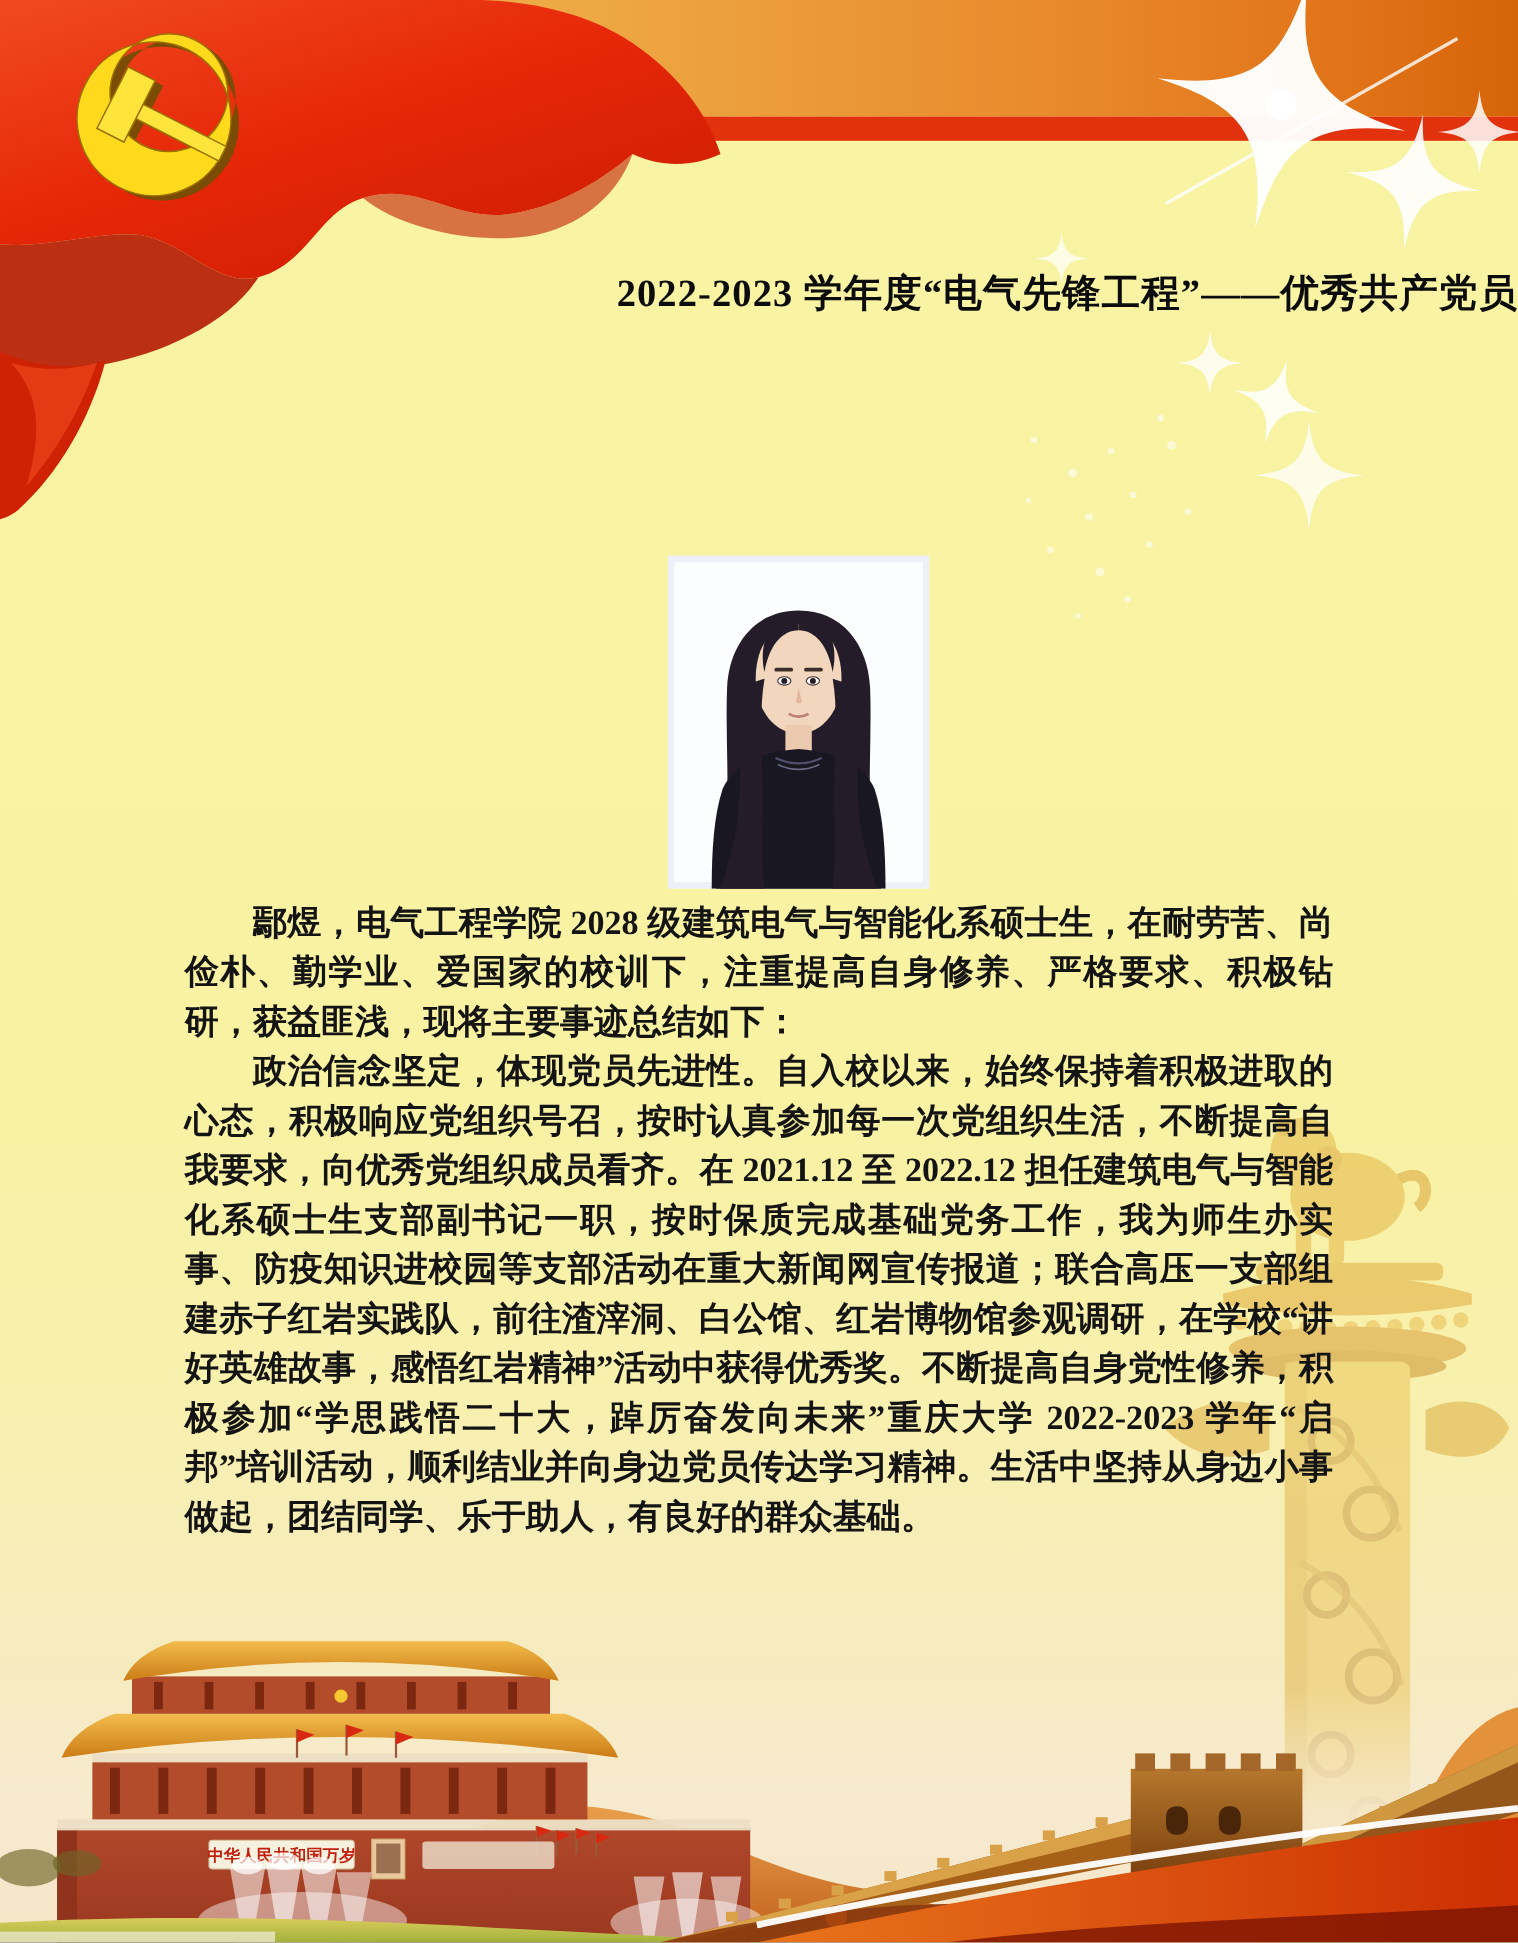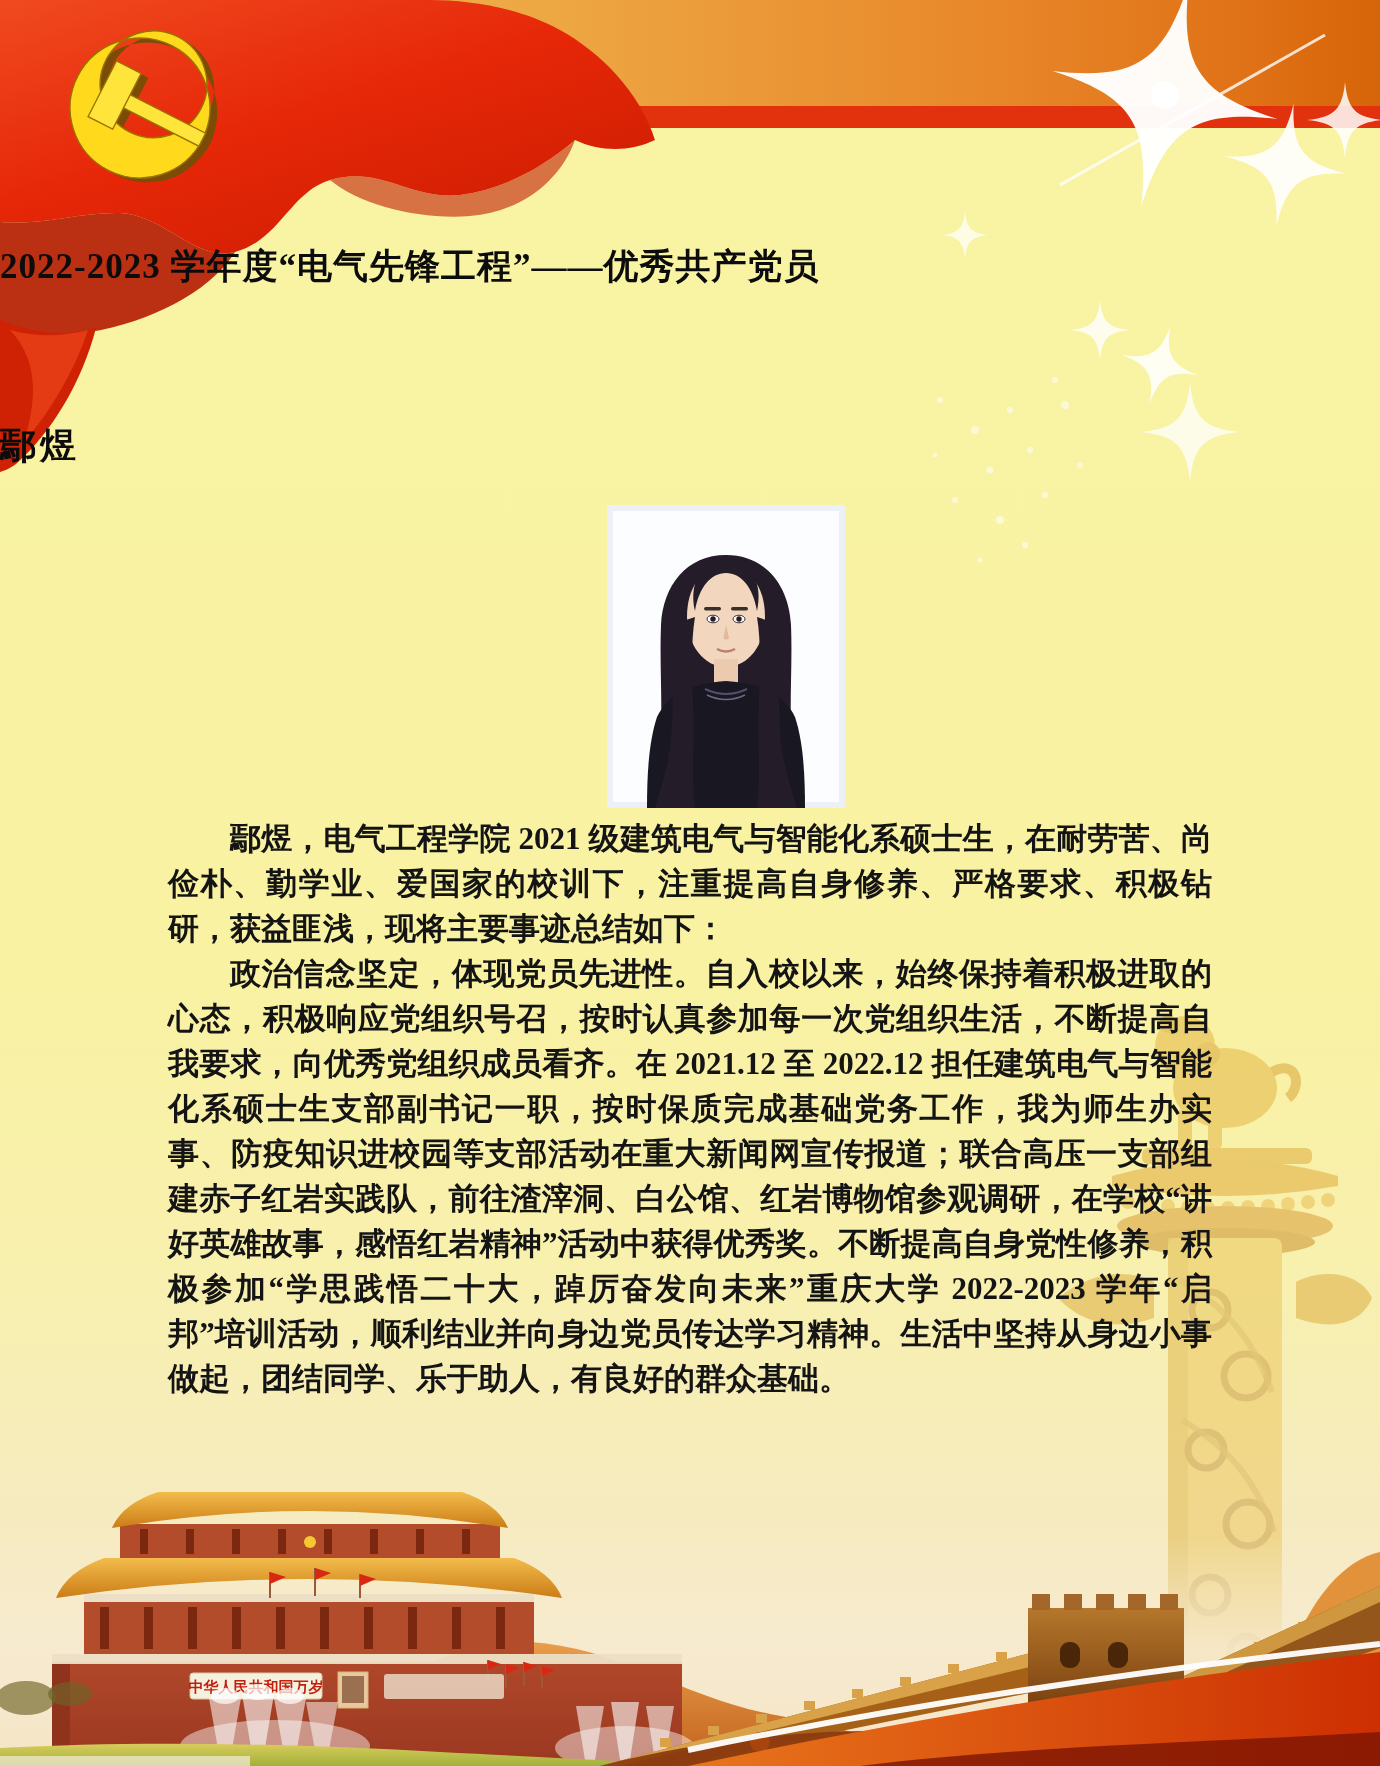--- a/index.html
+++ b/index.html
@@ -9,21 +9,21 @@
     font-family:"Liberation Serif","DejaVu Serif",serif;
   }
   .band-orange{position:absolute;top:0;left:0;width:1380px;height:106px;z-index:1;
     background:linear-gradient(90deg,#f2bb60 0%,#eda743 40%,#e8872a 72%,#df6f14 92%,#d66408 100%);}
   .band-red{position:absolute;top:106px;left:0;width:1380px;height:22px;z-index:1;background:#e1320d;}
   .flag-svg{position:absolute;top:0;left:0;z-index:3;}
   .sparkles-svg{position:absolute;top:0;left:880px;z-index:4;}
   .huabiao-svg{position:absolute;top:980px;left:1050px;z-index:1;}
   .bottom-svg{position:absolute;bottom:0;left:0;z-index:2;}
   .title1,.title2,.person-name{
-    position:absolute;left:0;width:1380px;text-align:left;z-index:5;
+    position:absolute;left:0;width:1380px;text-align:right;z-index:5;
     color:#0c0c0c;font-weight:700;letter-spacing:1px;
   }
   .title1{top:243px;font-size:35px;}
   .title2{top:330px;font-size:35px;}
   .person-name{top:422px;font-size:36px;letter-spacing:4px;}
   .photo-svg{position:absolute;top:505px;left:607px;z-index:5;}
   .article{
     position:absolute;top:816px;left:168px;width:1044px;z-index:6;
     font-size:31px;line-height:45px;font-weight:700;color:#141414;
     text-align:justify;text-justify:inter-ideograph;
@@ -110,21 +110,20 @@
         <circle cx="200" cy="465" r="3"></circle>
           <circle cx="55" cy="455" r="2.5"></circle>
           <circle cx="145" cy="545" r="3"></circle>
         <circle cx="100" cy="560" r="2.5"></circle>
           <circle cx="175" cy="380" r="3"></circle>
       </g>
     </g>
   </svg>
 
   <div class="title1">2022-2023 学年度“电气先锋工程”——优秀共产党员</div>
-  <div class="person-name">鄢煜</div>
 
   <svg class="photo-svg" width="238" height="303" viewBox="0 0 238 303">
     <rect x="0" y="0" width="238" height="303" fill="#fcfdff"></rect>
     <rect x="3" y="3" width="232" height="297" fill="none" stroke="#e7ebf4" stroke-width="6" opacity="0.7"></rect>
     <path fill="#241c28" d="M119,50 C80,50 56,80 54,120 C52,170 58,220 50,270 C46,290 44,298 44,303 L194,303
          C194,298 192,290 188,270 C180,220 186,170 184,120 C182,80 158,50 119,50 Z"></path>
     <path fill="#f2d6bd" d="M119,62 C93,62 80,84 80,112 C80,140 97,162 119,162 C141,162 158,140 158,112 C158,84 145,62 119,62 Z"></path>
     <path fill="#241c28" d="M119,56 L119,68 C104,68 92,82 88,106 C83,84 90,66 102,58 Z"></path>
     <path fill="#241c28" d="M119,56 L119,68 C134,68 146,82 150,106 C155,84 148,66 136,58 Z"></path>
     <rect x="97" y="102" width="17" height="3.5" rx="1.7" fill="#3a2e28"></rect>
@@ -339,17 +338,17 @@
     </g>
 
     <g>
       <path d="M688,420 C930,368 1170,332 1380,306 L1380,420 Z" fill="url(#swoosh)"></path>
       <path d="M688,404 C920,356 1160,322 1380,298" stroke="#ffffff" stroke-width="6" fill="none" opacity="0.95"></path>
       <path d="M860,420 C1020,400 1220,396 1380,386 L1380,420 Z" fill="#7c1403" opacity="0.8"></path>
     </g>
   </svg>
 
   <div class="article">
-    <p>鄢煜，电气工程学院 2021 级建筑电气与智能化系硕士生，在耐劳苦、尚俭朴、勤学业、爱国家的校训下，注重提高自身修养、严格要求、积极钻研，获益匪浅，现将主要事迹总结如下：</p>
+    <p>鄢煜，电气工程学院 2028 级建筑电气与智能化系硕士生，在耐劳苦、尚俭朴、勤学业、爱国家的校训下，注重提高自身修养、严格要求、积极钻研，获益匪浅，现将主要事迹总结如下：</p>
     <p>政治信念坚定，体现党员先进性。自入校以来，始终保持着积极进取的心态，积极响应党组织号召，按时认真参加每一次党组织生活，不断提高自我要求，向优秀党组织成员看齐。在 2021.12 至 2022.12 担任建筑电气与智能化系硕士生支部副书记一职，按时保质完成基础党务工作，我为师生办实事、防疫知识进校园等支部活动在重大新闻网宣传报道；联合高压一支部组建赤子红岩实践队，前往渣滓洞、白公馆、红岩博物馆参观调研，在学校“讲好英雄故事，感悟红岩精神”活动中获得优秀奖。不断提高自身党性修养，积极参加“学思践悟二十大，踔厉奋发向未来”重庆大学 2022-2023 学年“启邦”培训活动，顺利结业并向身边党员传达学习精神。生活中坚持从身边小事做起，团结同学、乐于助人，有良好的群众基础。</p>
   </div>
 
 </div>
 
 </body></html>

